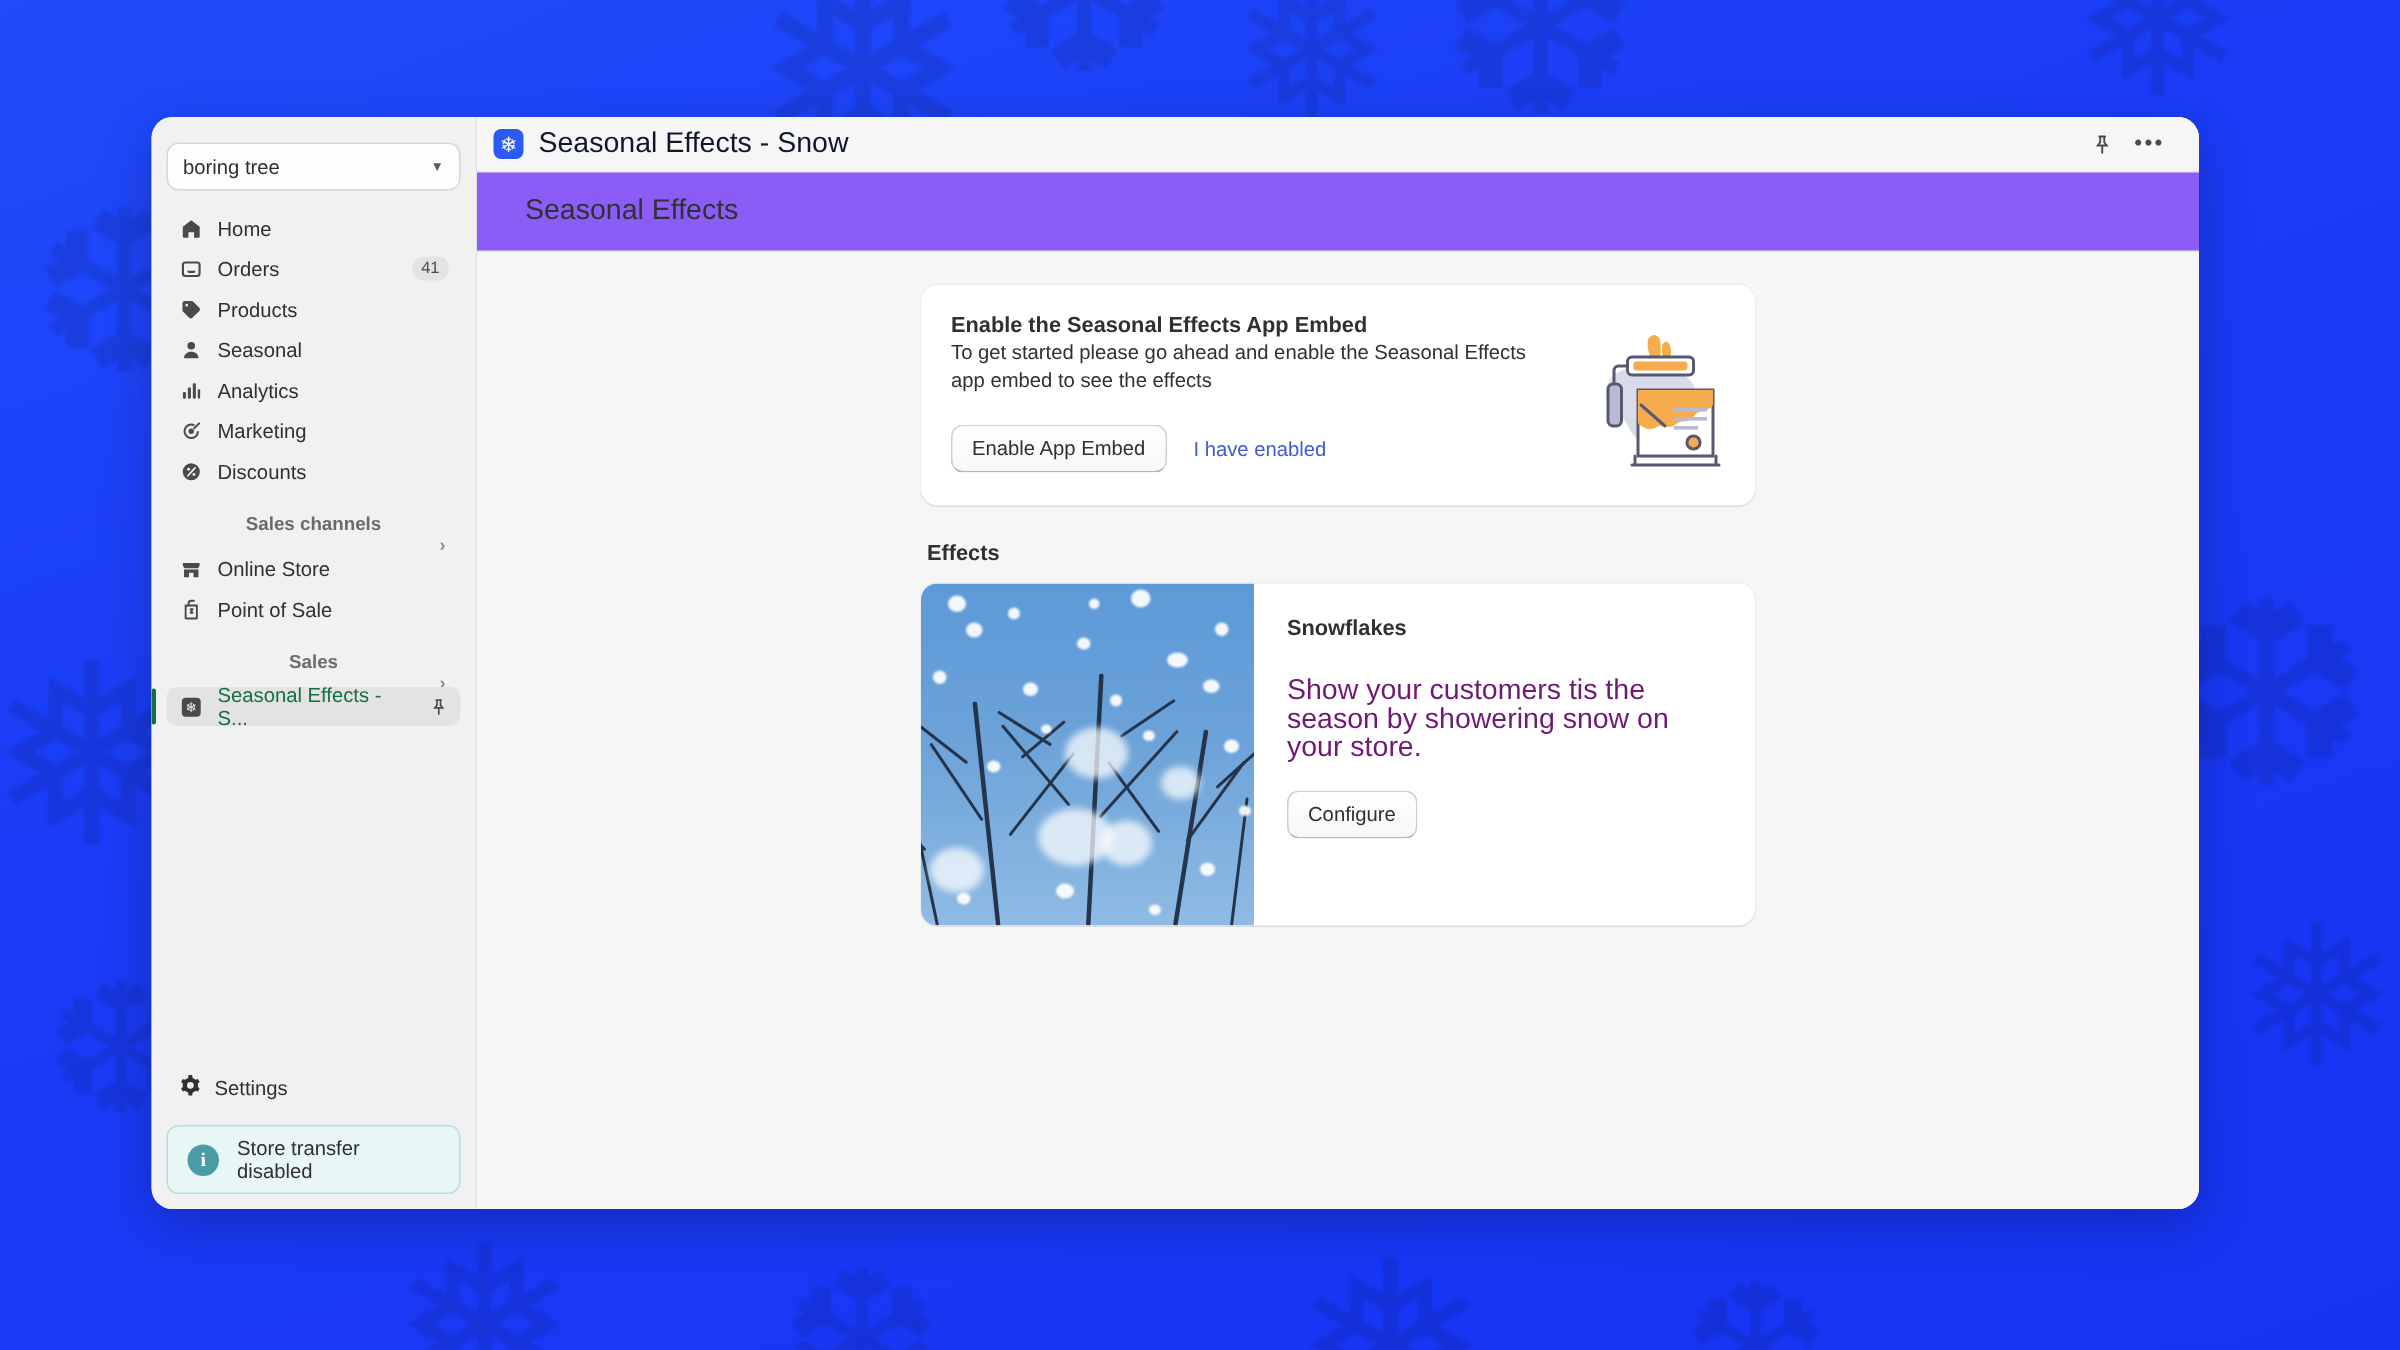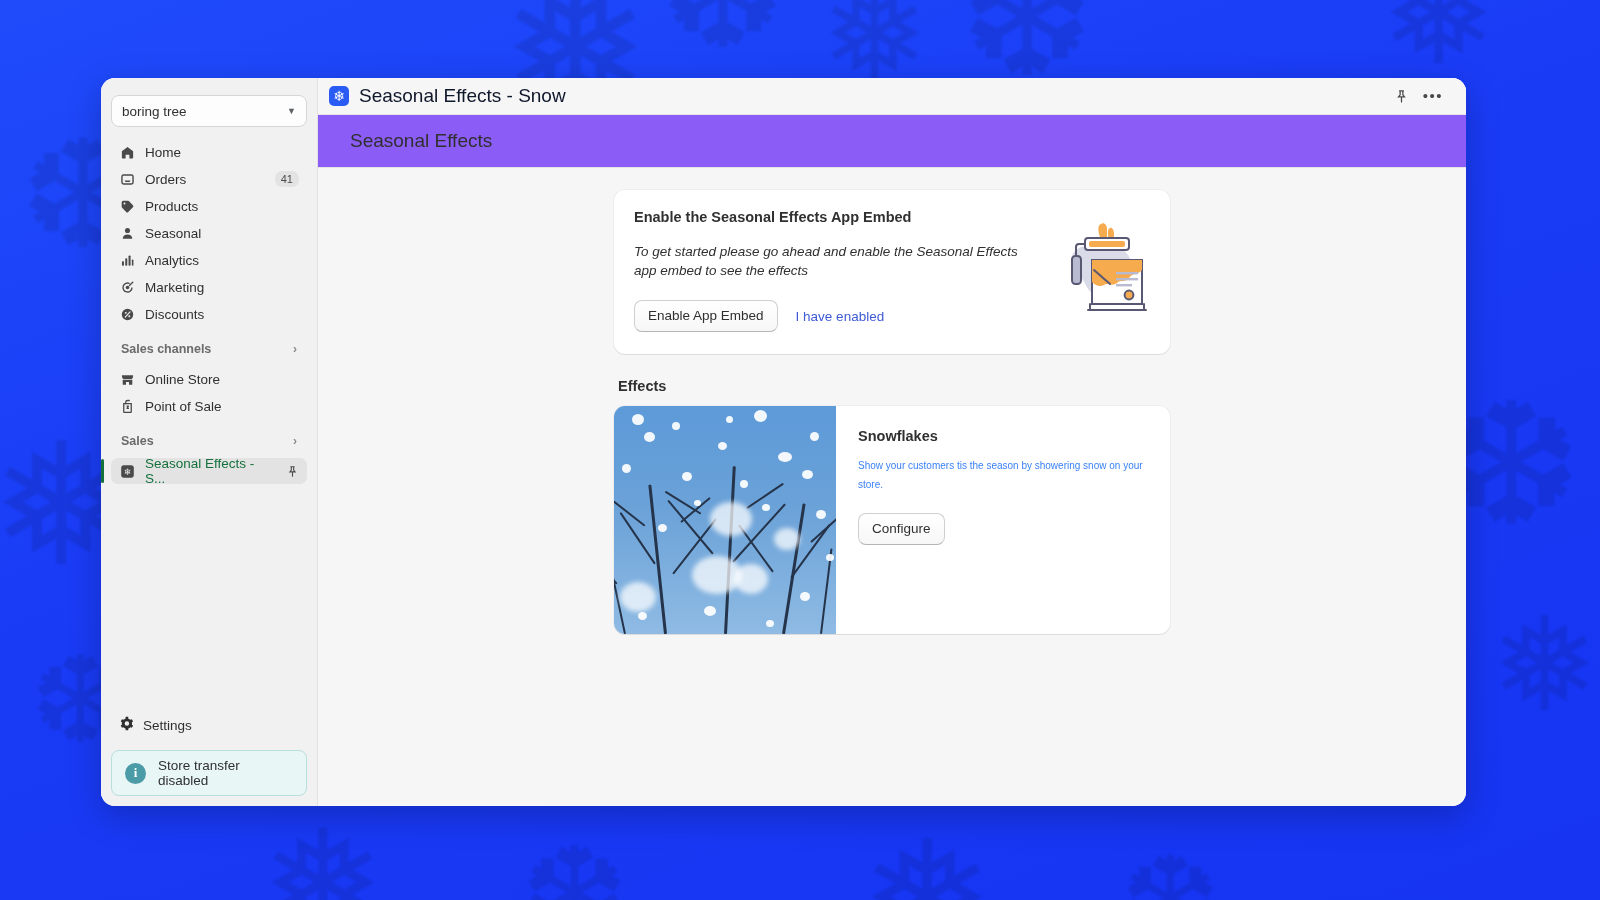--- a/index.html
+++ b/index.html
@@ -118,27 +118,29 @@
   }
   .nav-item .pin {
     margin-left: auto;
     color: #4a4a4a;
     display: flex;
     align-items: center;
   }
 
   .section-head {
     display: flex;
+    align-items: center;
     padding: 0 10px;
     margin: 14px 2px 4px 2px;
     height: 20px;
     font-size: 12.5px;
     color: #6b6b6b;
     font-weight: 600;
     cursor: pointer;
+    flex-direction: column;
   }
   .section-head .chev { margin-left: auto; color: #8a8a8a; font-size: 12px; }
 
   #sidebar-spacer { flex: 1 1 auto; }
 
   .settings-row {
     height: 26px;
     display: flex;
     align-items: center;
     gap: 9px;
@@ -240,26 +242,24 @@
   }
 
   
   #embed-banner {
     position: relative;
     padding: 19px 20px 22px 20px;
     overflow: hidden;
   }
   #embed-banner h2 { font-size: 14.5px; color: #303030; font-weight: 700; }
   #embed-banner .body {
-    margin-top: 17px;
     font-size: 13.5px;
     line-height: 19px;
     color: #303030;
     max-width: 400px;
-    font-style: italic;
   }
   .banner-actions { margin-top: 20px; display: flex; align-items: center; gap: 18px; }
 
   .btn {
     background: linear-gradient(#ffffff, #f7f7f7);
     border: 1px solid #cfcfcf;
     border-bottom-color: #b5b5b5;
     border-radius: 8px;
     font-size: 13.5px;
     color: #303030;
@@ -306,24 +306,24 @@
     overflow: hidden;
     background: linear-gradient(to bottom, #5d9ad8 0%, #6ba2d8 45%, #8fbbe4 100%);
   }
   .flake { position: absolute; border-radius: 50%; background: rgba(255,255,255,0.92); filter: blur(0.6px); }
   .flake.soft { background: rgba(255,255,255,0.72); filter: blur(2.6px); }
   .branch { position: absolute; background: #25344a; transform-origin: bottom center; border-radius: 1px; }
 
   #effect-body { padding: 22px 22px 0 22px; flex: 1 1 auto; }
   #effect-body h3 { font-size: 14.5px; font-weight: 700; color: #303030; }
   #effect-body .desc {
-    margin-top: 12px;
-    font-size: 10px;
+    margin-top: 24px;
+    font-size: 19px;
     line-height: 19px;
-    color: #3b82f6;
+    color: #701a75;
     max-width: 300px;
   }
   #effect-body .btn { margin-top: 19px; }
 </style>
 </head>
 <body>
 
 <div id="desktop">
 
   <div class="snow-deco" style="left:500px;  top:-40px;  font-size:180px;">❅</div>

